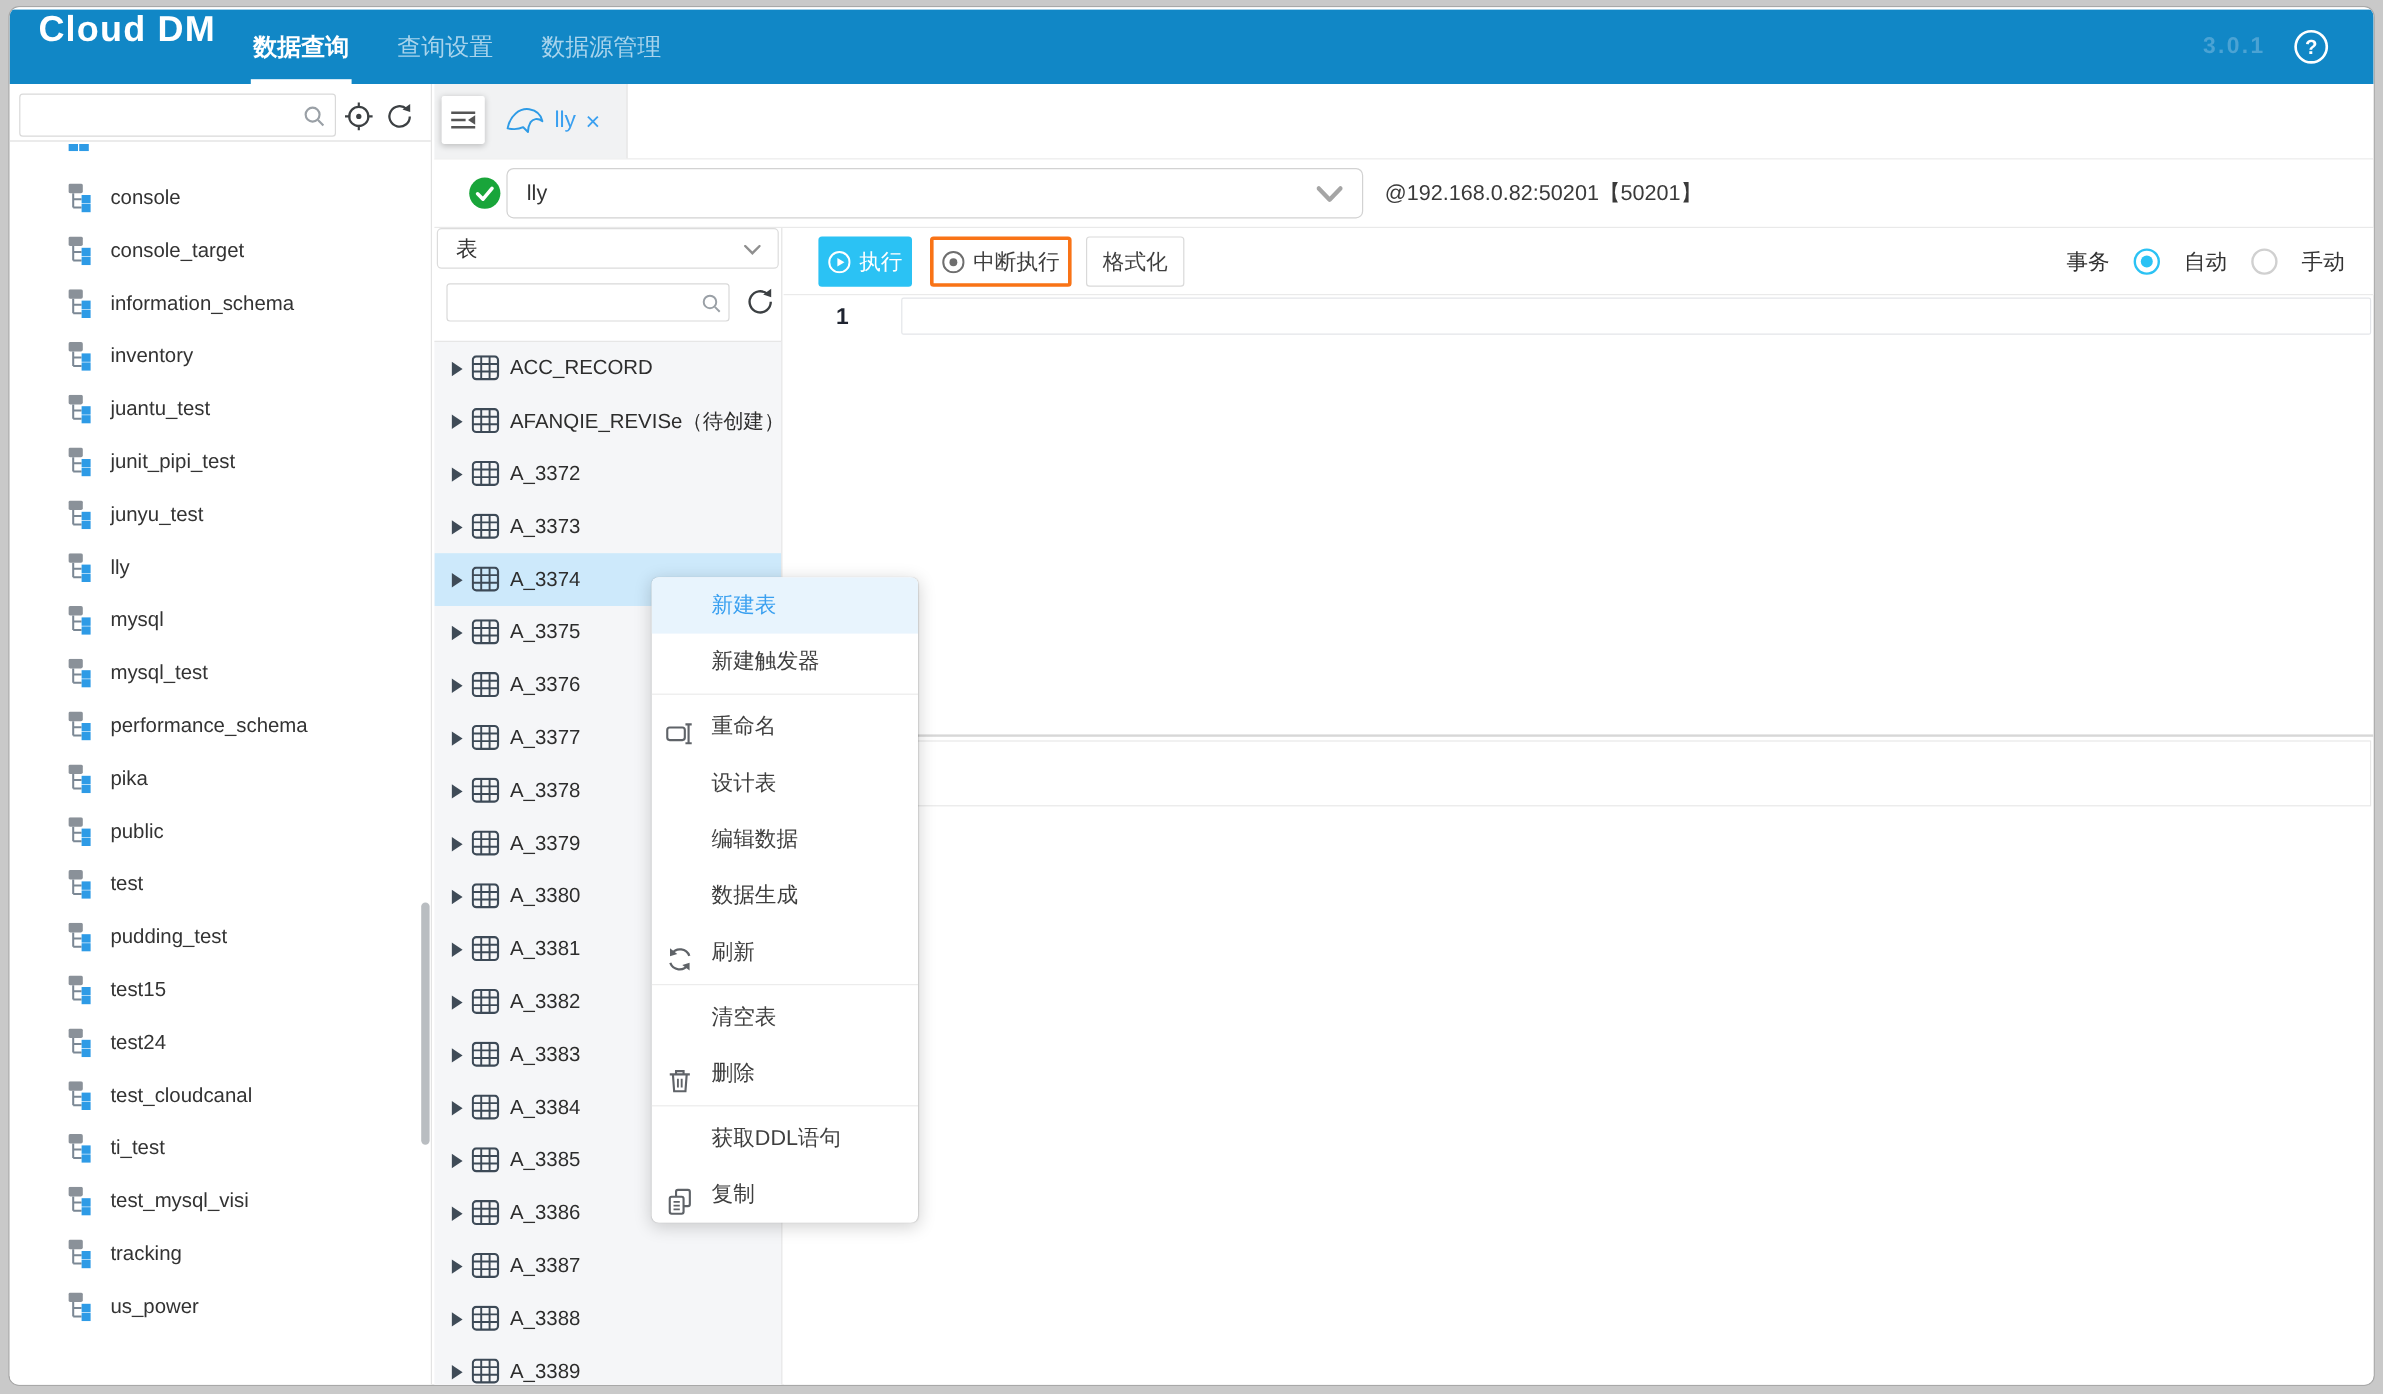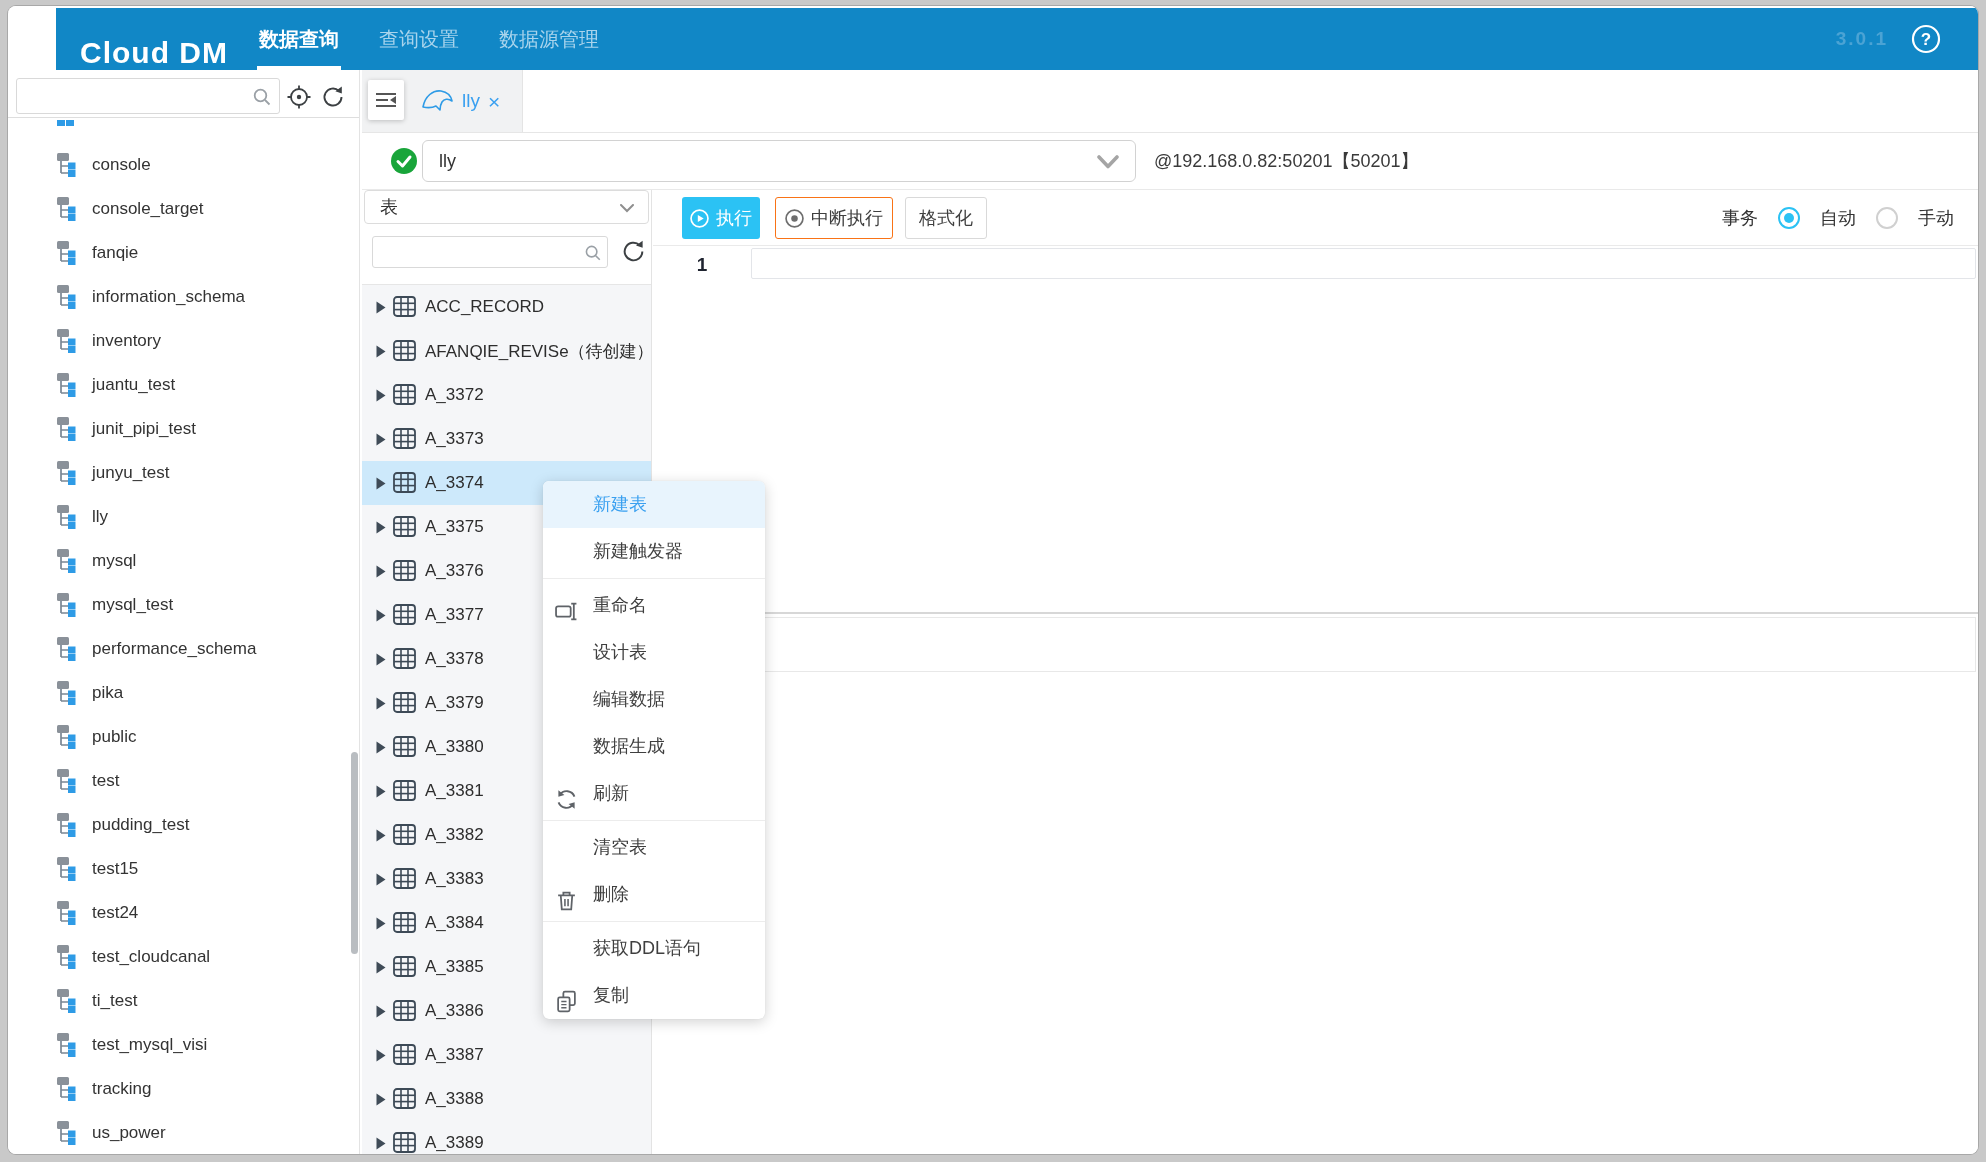--- a/index.html
+++ b/index.html
@@ -2,21 +2,21 @@
 <html><head>
 <meta charset="utf-8">
 <style>
   * { margin:0; padding:0; box-sizing:border-box; }
   html,body { width:1986px; height:1162px; overflow:hidden;
     font-family:"Liberation Sans","DejaVu Sans",sans-serif; background:#c9c9c9; }
   .window { position:absolute; left:8px; top:6px; width:1970px; height:1148px;
     background:#fff; border-radius:8px; overflow:hidden; box-shadow:0 0 0 1px #a8a8a8, inset 0 1px 0 #fff; }
 
   
-  .header { position:absolute; left:0; right:0; top:2px; height:62px; background:#1187c6; display:flex; align-items:flex-end;margin-left:48px; }
+  .header { position:absolute; left:0; right:0; top:2px; height:62px; background:#1187c6; display:flex; align-items:flex-start; }
   .logo { color:#fff; font-size:30px; font-weight:bold; letter-spacing:1px; margin-left:24px; width:165px; }
   .nav { display:flex; align-items:stretch; height:100%; margin-left:12px; gap:36px; }
   .nav-item { display:flex; align-items:center; color:#a9d4ec; font-size:20px; padding:0 2px; position:relative; cursor:pointer; }
   .nav-item.active { color:#fff; font-weight:bold; }
   .nav-item.active:after { content:""; position:absolute; left:0; right:0; bottom:0; height:4px; background:#fff; }
   .header-right { position:absolute; right:0; top:0; height:100%; display:flex; align-items:center; }
   .version { color:#4ba3d4; font-size:19px; font-weight:bold; letter-spacing:2px; margin-right:22px; }
   .help { width:32px; height:32px; margin-right:36px; }
 
   
@@ -63,21 +63,21 @@
   .tbl-row.selected { background:#cde9fb; }
   .tbl-row .arr { width:10px; height:13px; flex:0 0 auto; }
   .tbl-row svg.grid { margin-left:7px; flex:0 0 auto; }
   .tbl-row span { margin-left:8px; font-size:17px; color:#2d2d2d; white-space:nowrap; }
 
   
   .editor { position:absolute; left:645px; right:0; top:184px; bottom:0; background:#fff; }
   .toolbar { position:absolute; left:0; right:0; top:0; height:56px; border-bottom:1px solid #eaeaea; background:#fff; }
   .btn { position:absolute; top:7px; height:42px; border-radius:3px; display:flex; align-items:center; justify-content:center; gap:7px; font-size:18px; cursor:pointer; }
   .btn-run { left:29px; width:78px; background:#2bc2f4; color:#fff; }
-  .btn-stop { left:122px; width:118px; background:#fff; border:1px solid #f97316; color:#3f3f3f; }
+  .btn-stop { left:122px; width:118px; background:#fff; border:3px solid #f97316; color:#3f3f3f; }
   .btn-fmt { left:252px; width:82px; background:#fff; border:1px solid #d9d9d9; color:#3f3f3f; }
   .txgroup { position:absolute; right:24px; top:0; height:56px; display:flex; align-items:center; gap:20px; font-size:18px; color:#333; }
   .radio { width:22px; height:22px; border-radius:50%; border:2px solid #d0d0d0; background:#fff; position:relative; cursor:pointer; }
   .radio.on { border-color:#2bc2f4; }
   .radio.on:after { content:""; position:absolute; left:4px; top:4px; width:10px; height:10px; border-radius:50%; background:#2bc2f4; }
   .gutter-num { position:absolute; left:0; top:64px; width:98px; text-align:center; font-size:19px; font-weight:bold; color:#1f2430; }
   .cur-line { position:absolute; left:98px; right:2px; top:58px; height:31px; background:#fff; border:1px solid #e3e5e9; border-radius:2px; }
   .splitter { position:absolute; left:0; right:0; top:422px; height:2px; background:#d7d7d7; }
   .result-box { position:absolute; left:2px; right:2px; top:427px; height:55px; background:#fff; border:1px solid #e8e8e8; }
 
@@ -150,29 +150,20 @@
             <span>console</span>
           </div>
           <div class="db-item">
             <svg width="26" height="24" viewBox="0 0 26 24">
               <rect x="0" y="0" width="12" height="8" rx="1.5" fill="#8a9199"></rect>
               <path d="M4 8 V20 M4 13 H11 M4 20 H11" fill="none" stroke="#7a8794" stroke-width="1.7"></path>
               <rect x="11" y="9.5" width="7.5" height="7" fill="#2e9be6"></rect>
               <rect x="11" y="17" width="7.5" height="7" fill="#2e9be6"></rect>
             </svg>
             <span>console_target</span>
-          </div>
-          <div class="db-item">
-            <svg width="26" height="24" viewBox="0 0 26 24">
-              <rect x="0" y="0" width="12" height="8" rx="1.5" fill="#8a9199"></rect>
-              <path d="M4 8 V20 M4 13 H11 M4 20 H11" fill="none" stroke="#7a8794" stroke-width="1.7"></path>
-              <rect x="11" y="9.5" width="7.5" height="7" fill="#2e9be6"></rect>
-              <rect x="11" y="17" width="7.5" height="7" fill="#2e9be6"></rect>
-            </svg>
-            <span>fanqie</span>
           </div>
           <div class="db-item">
             <svg width="26" height="24" viewBox="0 0 26 24">
               <rect x="0" y="0" width="12" height="8" rx="1.5" fill="#8a9199"></rect>
               <path d="M4 8 V20 M4 13 H11 M4 20 H11" fill="none" stroke="#7a8794" stroke-width="1.7"></path>
               <rect x="11" y="9.5" width="7.5" height="7" fill="#2e9be6"></rect>
               <rect x="11" y="17" width="7.5" height="7" fill="#2e9be6"></rect>
             </svg>
             <span>information_schema</span>
           </div>

